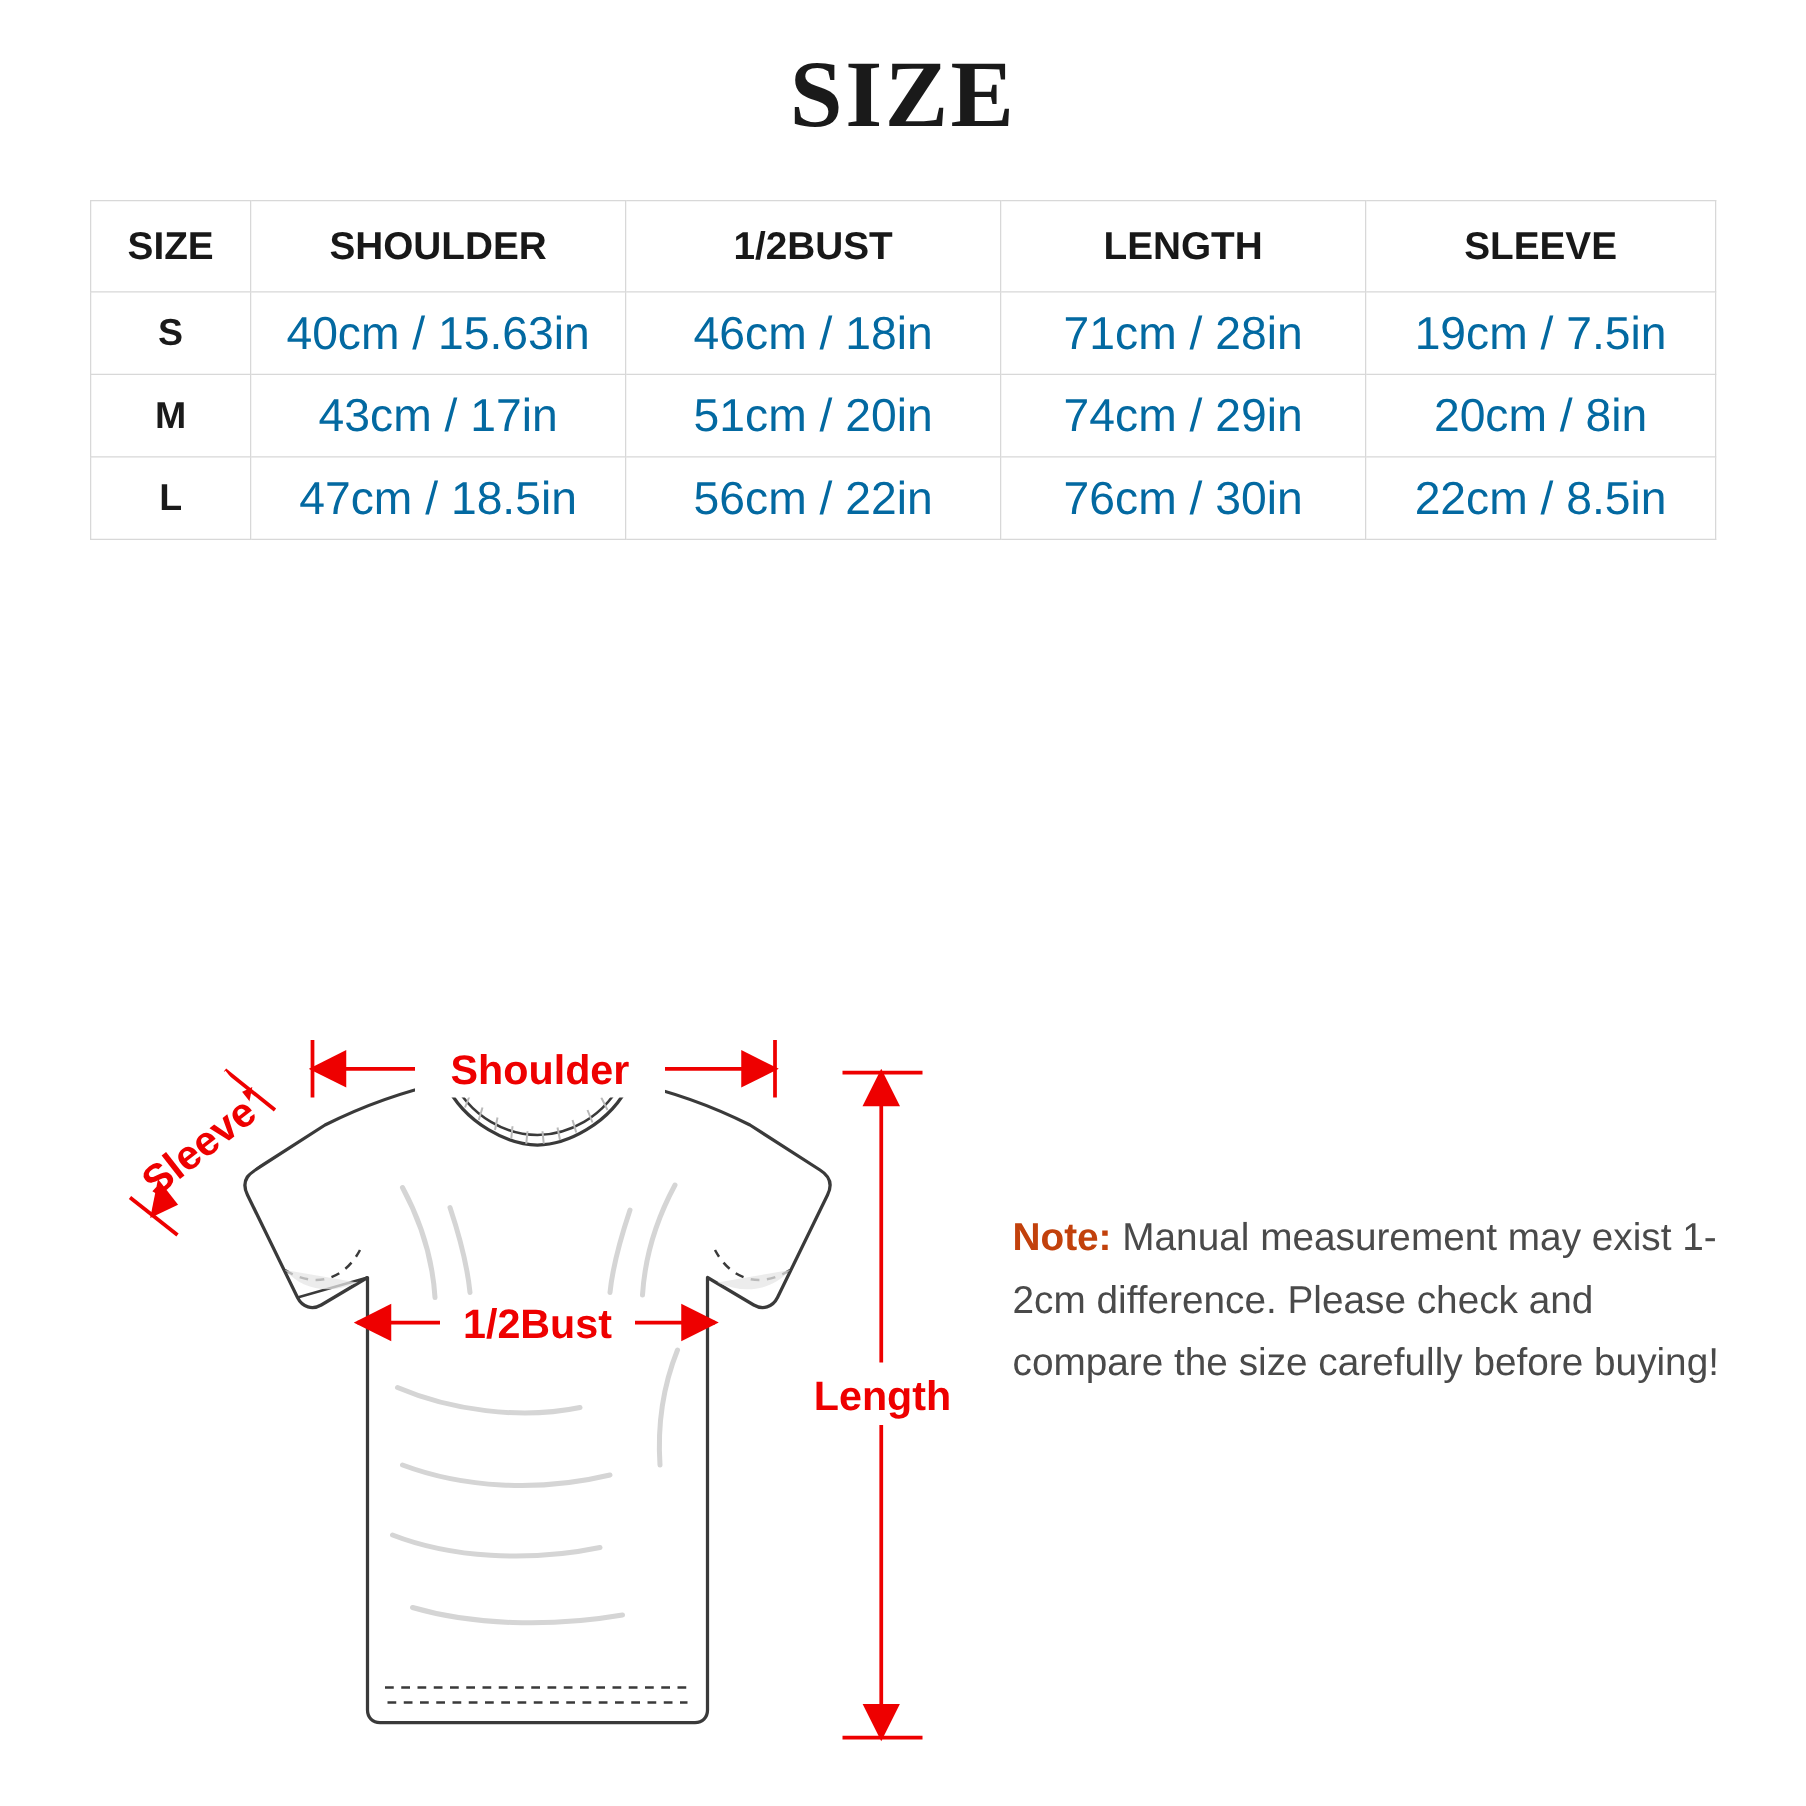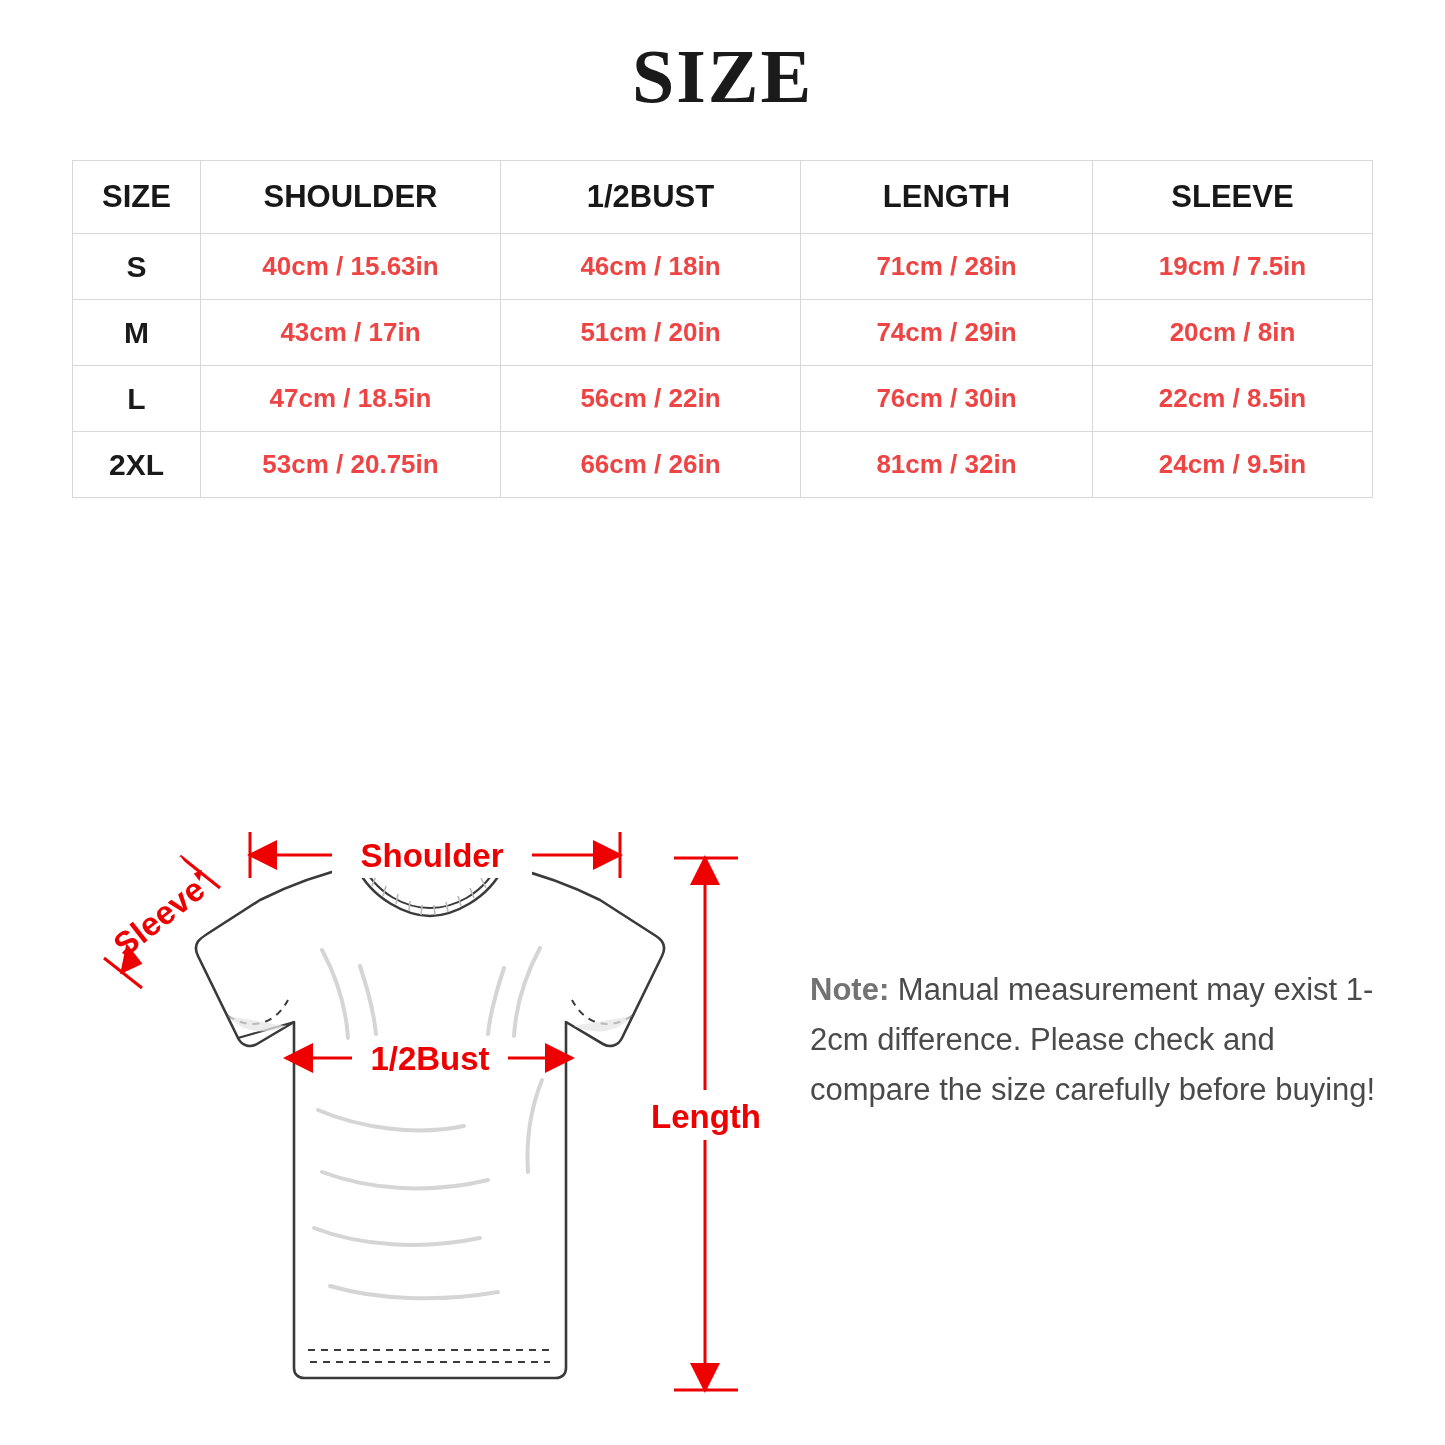--- a/index.html
+++ b/index.html
@@ -51,23 +51,23 @@
     font-weight: 700;
     color: #181818;
     height: 72px;
   }
   table.size-table tbody td.size-cell {
     font-size: 30px;
     font-weight: 700;
     color: #1a1a1a;
   }
   table.size-table tbody td.val {
-    font-size: 26px;
-    font-weight: 700;
-    color: #ef4444;
+    font-size: 37px;
+    font-weight: 400;
+    color: #0369a1;
   }
   col.c-size { width: 128px; }
   col.c-shoulder { width: 300px; }
   col.c-bust { width: 300px; }
   col.c-length { width: 292px; }
   col.c-sleeve { width: 280px; }
 
   
   #diagram {
     position: absolute;
@@ -86,21 +86,21 @@
   #note {
     position: absolute;
     left: 810px;
     top: 195px;
     width: 580px;
     font-size: 31px;
     line-height: 1.62;
     color: #4a4a4a;
   }
   #note b {
-    color: #737373;
+    color: #c2410c;
     font-weight: 700;
   }
 </style>
 </head>
 <body>
 
 <h1 id="title">SIZE</h1>
 
 <div id="size-table-wrap">
   <table class="size-table">
@@ -134,27 +134,20 @@
         <td class="val">51cm / 20in</td>
         <td class="val">74cm / 29in</td>
         <td class="val">20cm / 8in</td>
       </tr>
       <tr>
         <td class="size-cell">L</td>
         <td class="val">47cm / 18.5in</td>
         <td class="val">56cm / 22in</td>
         <td class="val">76cm / 30in</td>
         <td class="val">22cm / 8.5in</td>
-      </tr>
-      <tr>
-        <td class="size-cell">2XL</td>
-        <td class="val">53cm / 20.75in</td>
-        <td class="val">66cm / 26in</td>
-        <td class="val">81cm / 32in</td>
-        <td class="val">24cm / 9.5in</td>
       </tr>
     </tbody>
   </table>
 </div>
 
 <div id="diagram">
 
   <svg id="shirt-svg" width="760" height="660" viewBox="0 0 760 660">
     <defs>
       <marker id="arrH" markerWidth="11" markerHeight="11" refX="9" refY="5.5" orient="auto">

